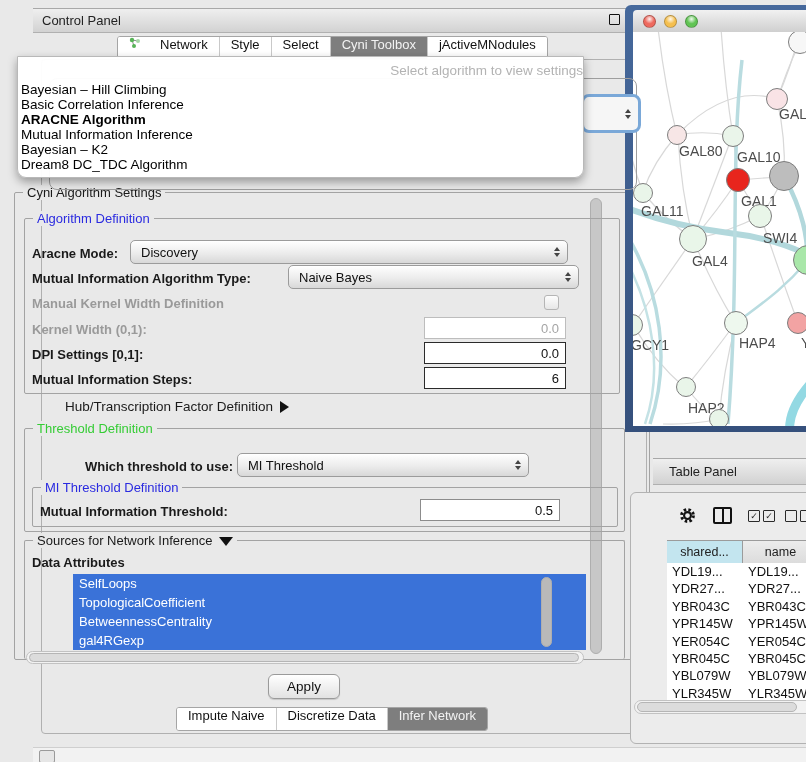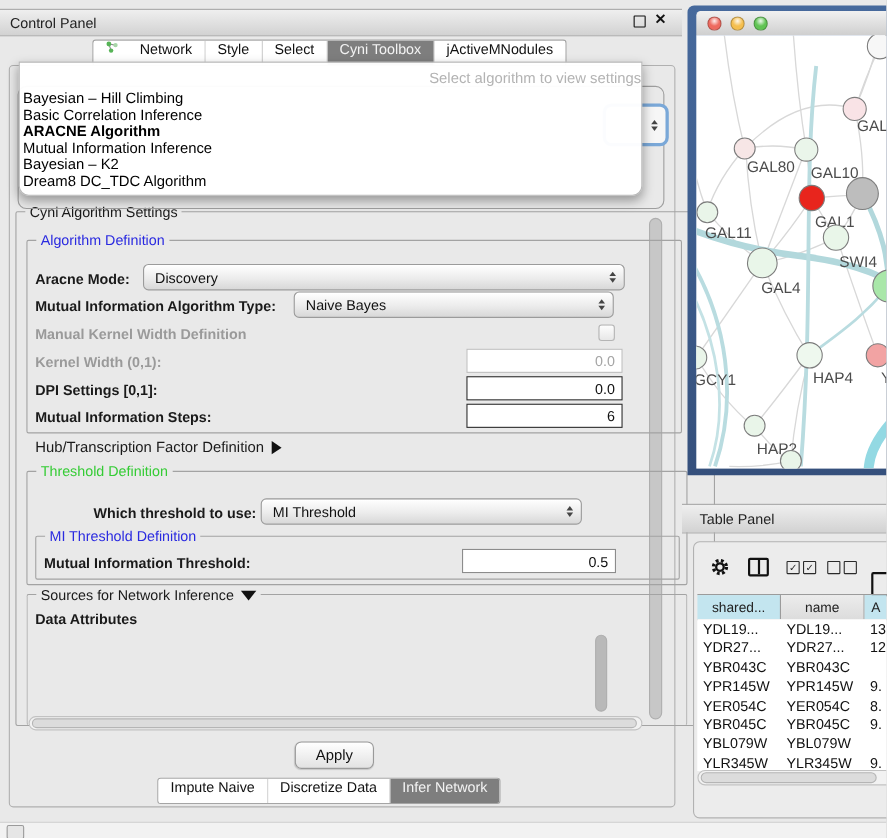--- a/index.html
+++ b/index.html
@@ -1,19 +1,19 @@
 <!DOCTYPE html>
 <html><head>
 <meta charset="utf-8">
 <style>
   html,body{margin:0;padding:0;}
   body{font-family:"Liberation Sans",sans-serif;background:#cfcfcf;}
   #screen{position:relative;width:806px;height:762px;background:#e9e9e9;overflow:hidden;
           font-size:13px;color:#1a1a1a;}
-  .abs{position:absolute;}
+  .abs{position:absolute;margin-left:33px;}
   
   .titlebar{background:linear-gradient(#efefef,#d2d2d2);border-top:1px solid #a8a8a8;
             border-bottom:1px solid #b0b0b0;display:flex;align-items:center;}
   .titlebar .t{padding-left:9px;font-size:13px;color:#222;}
   .float-ico{width:9px;height:9px;border:1.5px solid #111;border-radius:1px;background:transparent;}
   .close-ico{font-size:13px;font-weight:bold;color:#111;line-height:10px;}
   
   .tabrow{display:flex;background:#fff;border:1px solid #a5a5a5;border-radius:3px;height:22px;
           align-items:stretch;overflow:hidden;}
   .tab{display:flex;gap:19px;padding:0 11px;font-size:13px;color:#111;
@@ -167,21 +167,21 @@
   <span class="fldlbl" style="left:32px;top:246px;">Aracne Mode:</span>
   <div class="combo" style="left:130px;top:240px;width:436px;">
     <span class="val">Discovery</span>
     <span class="stepper">
         <span class="arr-up"></span>
         <span class="arr-dn"></span>
       </span>
   </div>
 
   <span class="fldlbl" style="left:32px;top:271px;">Mutual Information Algorithm Type:</span>
-  <div class="combo" style="left:267px;top:265px;width:289px;">
+  <div class="combo" style="left:288px;top:265px;width:289px;">
     <span class="val">Naive Bayes</span>
     <span class="stepper">
         <span class="arr-up"></span>
         <span class="arr-dn"></span>
       </span>
   </div>
 
   <span class="fldlbl dis" style="left:32px;top:296px;text-align:center;">Manual Kernel Width Definition</span>
   <div class="checkbox" style="left:544px;top:295px;"></div>
 
@@ -221,20 +221,26 @@
   </div>
   <span class="fldlbl" style="left:40px;top:504px;">Mutual Information Threshold:</span>
   <div class="tfield" style="left:420px;top:499px;width:132px;border-color:#8c8c8c;">
     <span>0.5</span>
   </div>
 
   <div class="group" style="left:24px;top:540px;width:551px;height:118px;border-bottom:none;">
     <span class="group-label"><span>Sources for Network Inference</span><span class="tri-d"></span></span>
   </div>
   <span class="fldlbl" style="left:32px;top:555px;">Data Attributes</span>
+  <div class="abs" style="left:40px;top:574px;width:513px;height:76px;background:#fff;overflow:hidden;">
+      <div class="attr-item">SelfLoops</div>
+      <div class="attr-item">TopologicalCoefficient</div>
+      <div class="attr-item">BetweennessCentrality</div>
+      <div class="attr-item">gal4RGexp</div>
+    </div>
   <div class="scroll-thumb-v" style="left:541px;top:577px;width:9px;height:68px;background:#b9b9b9;"></div>
   <div class="hscroll" style="left:26px;top:651px;width:556px;height:11px;">
     <span class="thumb" style="left:2px;width:548px;"></span>
   </div>
 
   <div class="pushbtn" style="left:268px;top:674px;width:70px;height:23px;">
     <span>Apply</span>
   </div>
 
   <div class="abs tabrow" style="left:143px;top:707px;">

